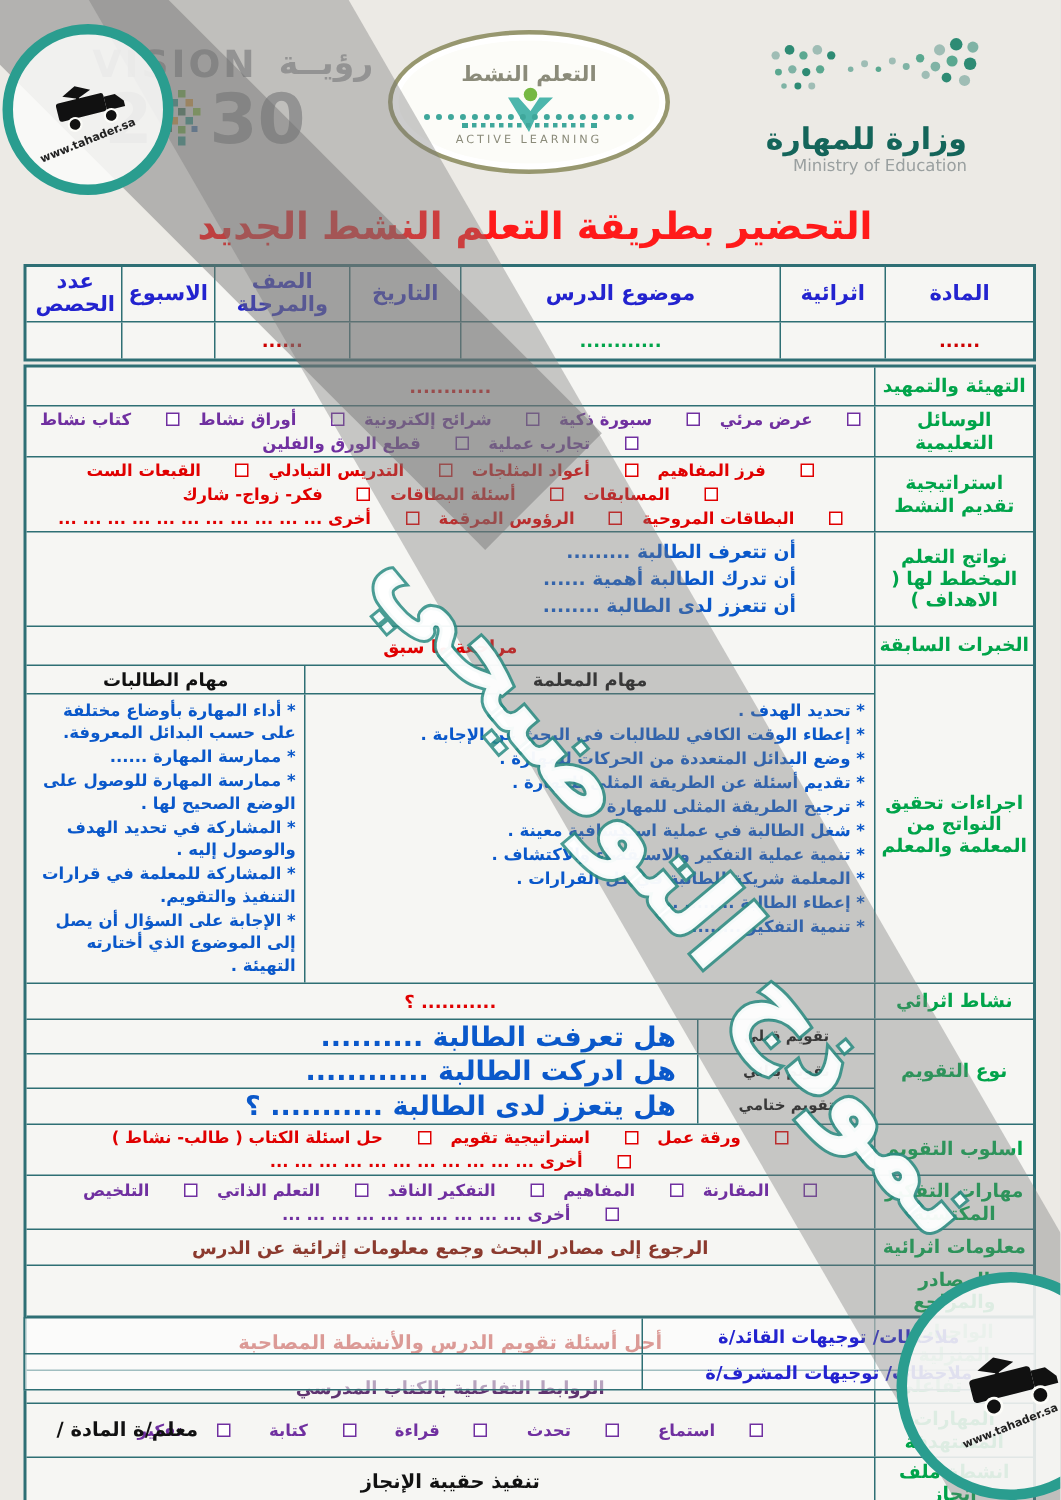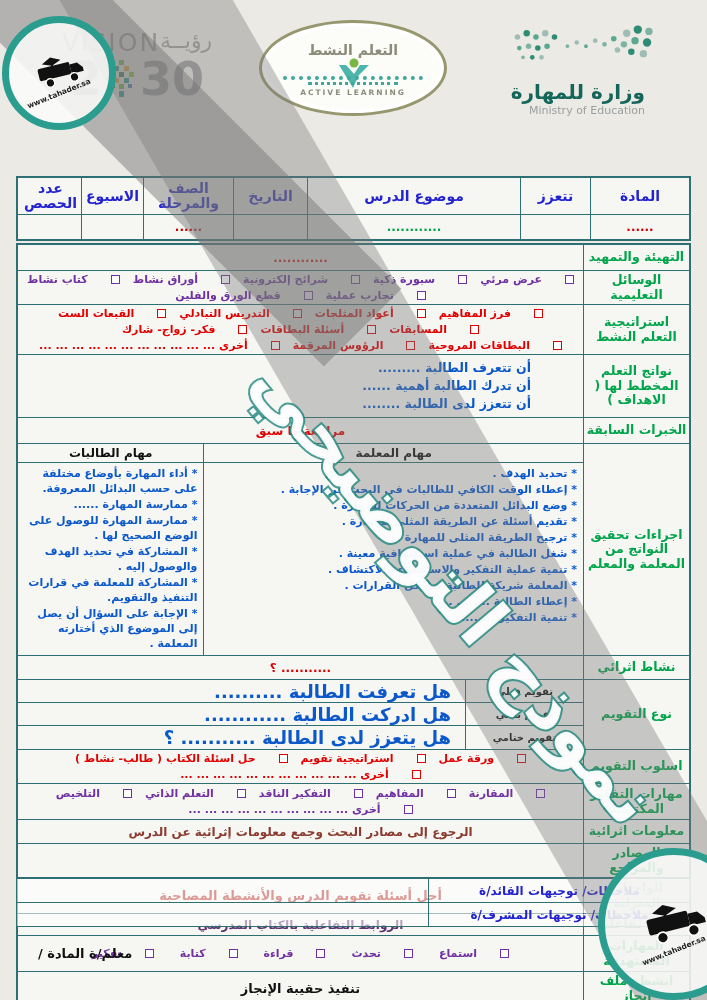--- a/index.html
+++ b/index.html
@@ -7,28 +7,28 @@
     --checkbox-purple:#7030a0; --alert-red:#e00000; --dark-red:#b02018;
     --maroon:#8b3a2e; --link-purple:#5f3370; --title-red:#ff1a1a;
     --stamp-teal:#2a9d8f; --band-gray:rgba(120,120,120,0.38);
   }
   *{box-sizing:border-box;margin:0;padding:0}
   body{background:#d8d8d4;font-family:"DejaVu Sans",sans-serif}
   .page{position:relative;width:707px;height:1000px;margin:0 auto;background:#eceae5;overflow:hidden;direction:rtl}
 
   
   .logo-vision{position:absolute;top:28px;left:14px;width:240px;direction:ltr;color:#a3a3a3;z-index:2}
-  .v-row1{display:flex;align-items:flex-start;font-weight:normal;font-size:25px;letter-spacing:2px;padding-left:48px}
+  .v-row1{display:flex;align-items:center;gap:14px;font-weight:bold;font-size:25px;letter-spacing:2px;padding-left:48px}
   .v-ar{font-size:22px;letter-spacing:0}
   .v-row2{display:flex;align-items:center;gap:2px;font-size:46px;font-weight:bold;line-height:44px;padding-left:56px}
   .logo-active{position:absolute;top:20px;left:259px;width:188px;height:96px;background:#fcfcf8;border:3px solid #97976f;border-radius:50%;box-shadow:inset 0 0 0 4px #fff;display:flex;flex-direction:column;align-items:center;justify-content:center;z-index:2}
   .la-ar{color:#8b8b7a;font-weight:bold;font-size:14px;margin-top:2px}
   .la-dots{width:140px;border-bottom:4px dotted #3fa79b;margin-top:-14px}
   .la-dots2{width:90px;border-bottom:3px dotted #3fa79b;margin-top:2px}
-  .la-en{color:#8b8b7a;font-size:7.5px;font-weight:bold;letter-spacing:2px;margin-top:3px}
+  .la-en{color:#8b8b7a;font-size:7.5px;font-weight:normal;letter-spacing:2px;margin-top:3px}
   .logo-ministry{position:absolute;top:24px;right:34px;width:200px;text-align:center;z-index:2}
   .mn-ar{color:#14655a;font-weight:bold;font-size:20px;text-align:right;padding-right:28px;margin-top:2px}
   .mn-en{color:#9aa0a0;font-size:11px;text-align:right;padding-right:28px;direction:ltr}
 
   
   .doc-title{position:absolute;top:136px;right:60px;width:580px;text-align:center;color:var(--title-red);font-size:25px;font-weight:bold;z-index:3}
 
   
   .tbl{position:absolute;right:16px;left:16px;border:2px solid var(--border-teal);background:rgba(255,255,255,0.55)}
   .it-row{display:flex}
@@ -163,25 +163,26 @@
         <circle cx="42" cy="24" r="3" fill="#7fb3a5"></circle>
       <circle cx="32" cy="26" r="2.5" fill="#5aa890"></circle>
         <circle cx="56" cy="36" r="2.5" fill="#9fbdb5"></circle>
       <circle cx="46" cy="36" r="2.5" fill="#2e8b74"></circle>
         <circle cx="36" cy="36" r="2" fill="#7fb3a5"></circle>
     </svg>
     <div class="mn-ar">وزارة للمهارة</div>
     <div class="mn-en">Ministry of Education</div>
   </div>
 
+  <div class="doc-title">التحضير بطريقة التعلم النشط الجديد</div>
 
   <div class="tbl" style="top:176px">
     <div class="it-row it-head">
         <div class="it-cell it-h" style="flex: 0 0 98px;">المادة</div>
-        <div class="it-cell it-h" style="flex: 0 0 70px;">تتعزز</div>
+        <div class="it-cell it-h" style="flex: 0 0 70px;">اثرائية</div>
         <div class="it-cell it-h" style="flex: 0 0 213px;">موضوع الدرس</div>
         <div class="it-cell it-h" style="flex: 0 0 74px;">التاريخ</div>
         <div class="it-cell it-h" style="flex: 0 0 90px;">الصف والمرحلة</div>
         <div class="it-cell it-h" style="flex: 0 0 62px;">الاسبوع</div>
         <div class="it-cell it-h" style="flex: 0 0 62px;">عدد الحصص</div>
       </div>
     <div class="it-row it-vals">
         <div class="it-cell it-v" style="flex: 0 0 98px; color: rgb(204, 0, 0);">......</div>
         <div class="it-cell it-v" style="flex: 0 0 70px;"></div>
         <div class="it-cell it-v" style="flex: 0 0 213px; color: rgb(0, 164, 74);">............</div>
@@ -229,21 +230,21 @@
             </span>
             <span class="chk-item">
               <span class="chk-box"></span>
               <span>قطع الورق والفلين</span>
             </span>
           </div>
         </div>
     </div>
 
     <div class="mrow" style="min-height:42px">
-      <div class="mlabel">استراتيجية التعلم النشط</div>
+      <div class="mlabel">استراتيجية تقديم النشط</div>
       <div class="mcontent col">
         <div class="chk-row red">
             <span class="chk-item">
               <span class="chk-box"></span>
               <span>فرز المفاهيم</span>
             </span>
             <span class="chk-item">
               <span class="chk-box"></span>
               <span>أعواد المثلجات</span>
             </span>
@@ -318,21 +319,21 @@
               <div class="task-line">* المعلمة شريكة للطالبة في كل القرارات .</div>
               <div class="task-line">* إعطاء الطالبة ........ .</div>
               <div class="task-line">* تنمية التفكير .........</div>
             </div>
           <div class="p-student tasks">
               <div class="task-line">* أداء المهارة بأوضاع مختلفة على حسب البدائل المعروفة.</div>
               <div class="task-line">* ممارسة المهارة ......</div>
               <div class="task-line">* ممارسة المهارة للوصول على الوضع الصحيح لها .</div>
               <div class="task-line">* المشاركة في تحديد الهدف والوصول إليه .</div>
               <div class="task-line">* المشاركة للمعلمة في قرارات التنفيذ والتقويم.</div>
-              <div class="task-line">* الإجابة على السؤال أن يصل إلى الموضوع الذي أختارته المعلمة .</div>
+              <div class="task-line">* الإجابة على السؤال أن يصل إلى الموضوع الذي أختارته التهيئة .</div>
             </div>
         </div>
       </div>
     </div>
 
     <div class="mrow" style="min-height:24px">
       <div class="mlabel">نشاط اثرائي</div>
       <div class="mcontent c-red">........... ؟</div>
     </div>
 

